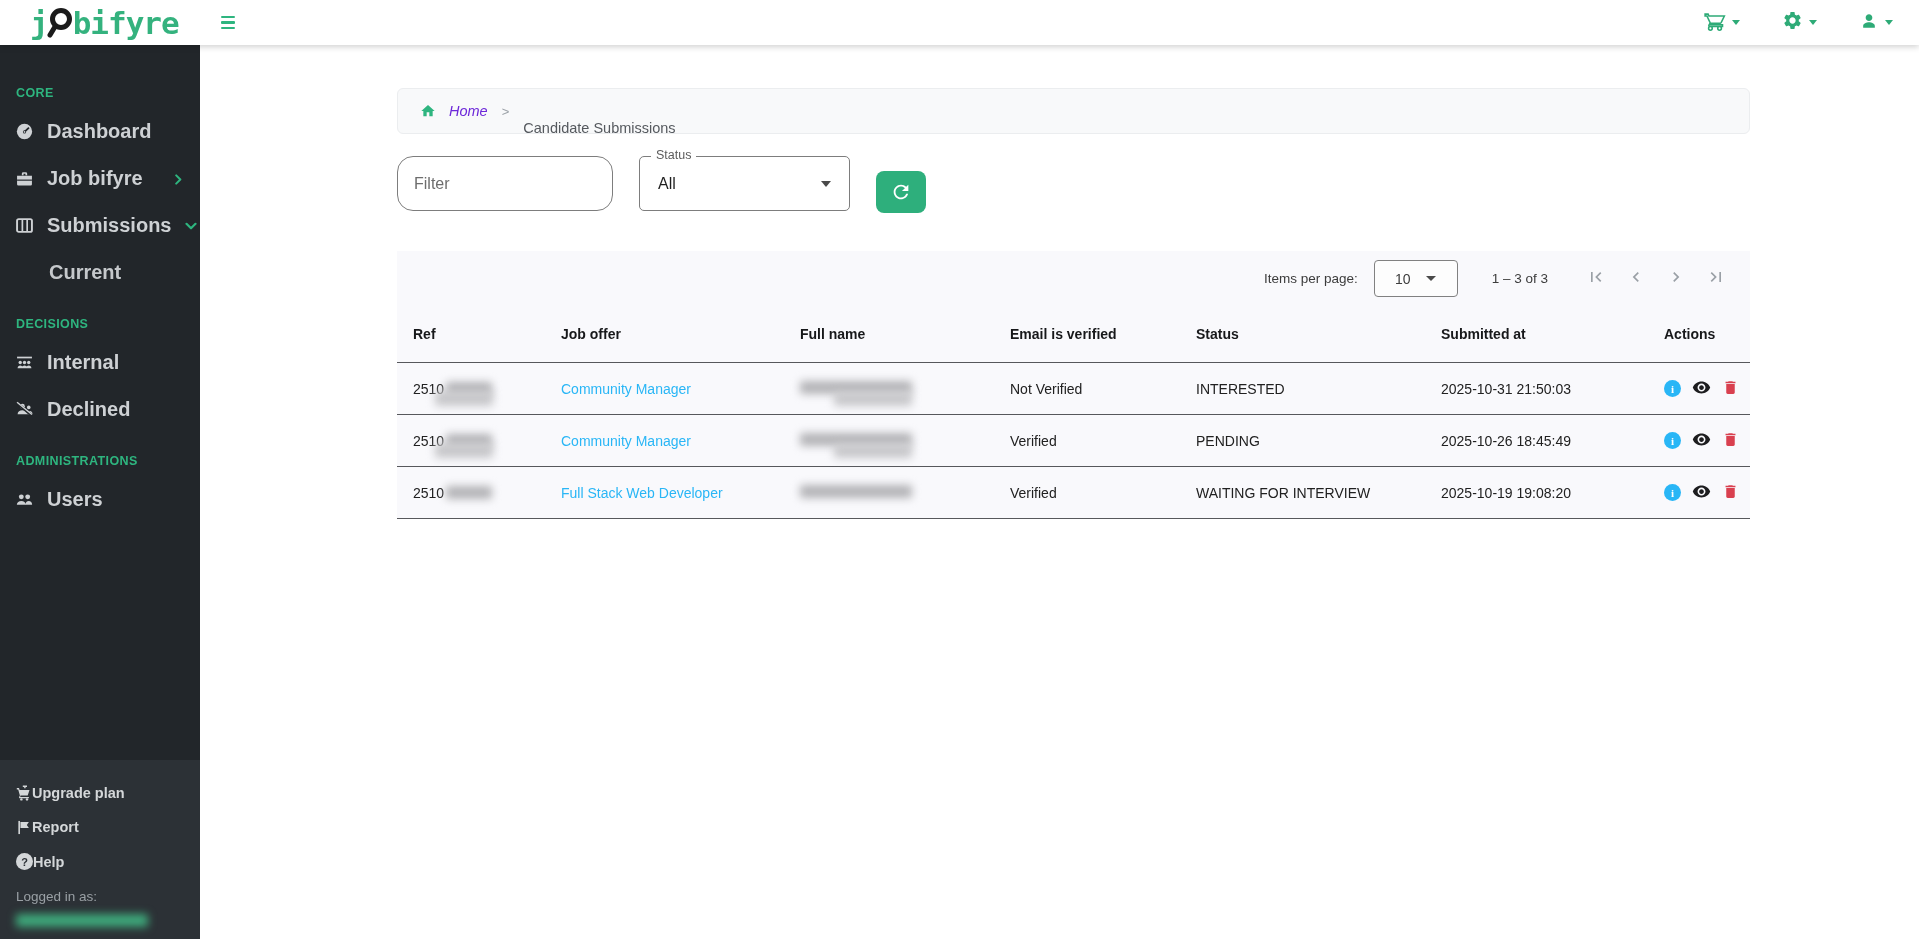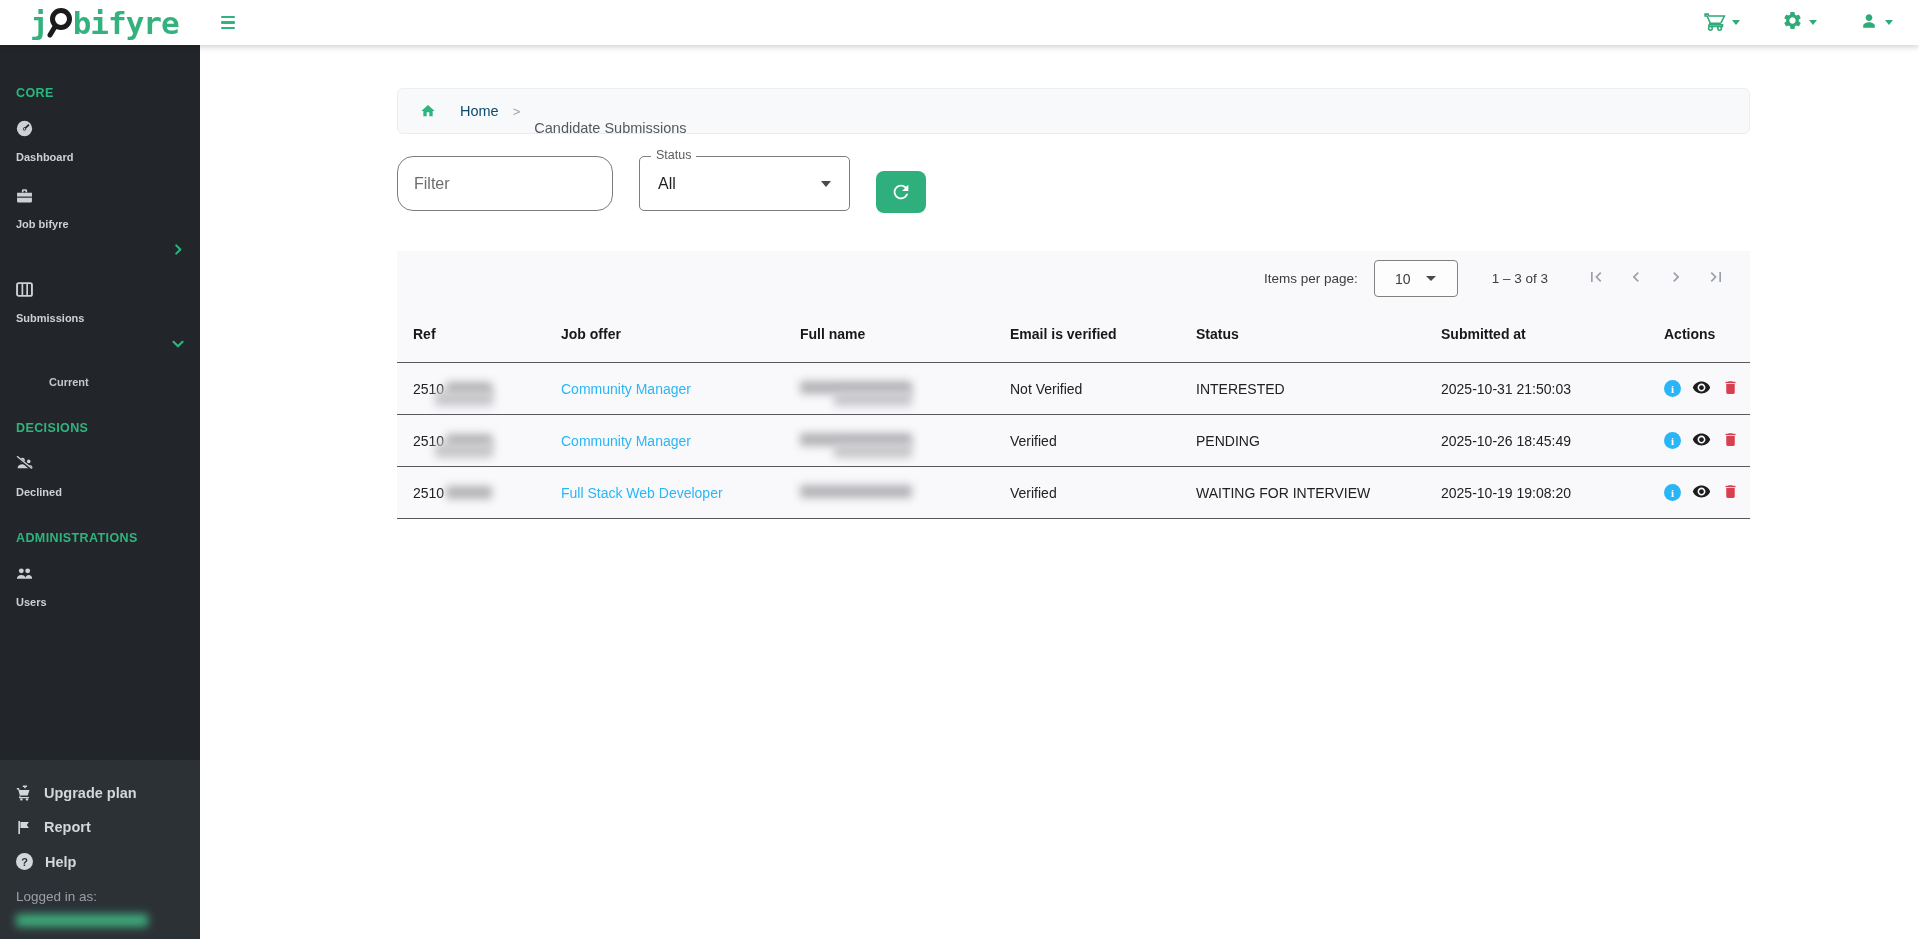--- a/index.html
+++ b/index.html
@@ -20,43 +20,43 @@
   .header-right { margin-left:auto; display:flex; align-items:center; gap:42px; }
   .hicon-group { display:flex; align-items:center; gap:6px; cursor:pointer; }
   .hicon-group svg { fill:#2eab77; }
   .caret-down { width:0; height:0; border-left:4.5px solid transparent; border-right:4.5px solid transparent; border-top:5px solid #2eab77; }
 
   
   .sidebar { position:fixed; top:45px; left:0; bottom:0; width:200px; background:#22262a;
     display:flex; flex-direction:column; z-index:10; }
   .side-nav { flex:1; padding-top:32px; overflow:hidden; }
   .section-title { color:#2eb57f; font-size:12.5px; font-weight:bold; letter-spacing:.4px; padding:9px 16px 8px; }
-  .side-item { display:flex; align-items:flex-start; gap:14px; padding:12px 16px; color:#ced1d4;
-    font-size:11px; font-weight:600; cursor:pointer;flex-direction:column; }
+  .side-item { display:flex; align-items:center; gap:14px; padding:12px 16px; color:#ced1d4;
+    font-size:20px; font-weight:600; cursor:pointer; }
   .side-item svg { flex:0 0 17px; fill:#ced1d4; }
   .side-item .chev { margin-left:auto; }
   .side-sub { padding-left:49px; color:#c5c8cb; }
   .section-gap { height:12px; }
 
   .side-footer { background:#2c3136; padding:16px 16px 12px; }
-  .foot-item { display:flex; align-items:center; gap:12px; padding:9px 0; color:#d4d7d9;
+  .foot-item { display:flex; align-items:center; padding:9px 0; color:#d4d7d9;
     font-size:14.5px; font-weight:600; cursor:pointer; }
   .foot-item svg { flex:0 0 16px; fill:#d4d7d9; }
   .help-circle { width:17px; height:17px; border-radius:50%; background:#d4d7d9; color:#2c3136;
     font-size:11px; font-weight:bold; display:flex; align-items:center; justify-content:center; }
   .logged-label { color:#9aa0a5; font-size:13.5px; margin-top:10px; }
   .blur { filter:blur(4px); background:#b3b3b6; border-radius:2px; display:inline-block; }
   .user-blur { width:132px; height:13px; background:#3ea97b; filter:blur(4px); border-radius:2px; margin-top:10px; }
 
   
   .content { margin-left:200px; padding:88px 169px 0 197px; }
 
   .breadcrumb { background:#f8f9fa; border:1px solid #ebedef; border-radius:6px; height:46px;
     display:flex; align-items:center; padding:0 22px; gap:10px; font-size:14.5px; }
-  .breadcrumb .home-link { color:#0c4a6e; font-weight:500; display:flex; align-items:center; gap:24px; cursor:pointer; }
+  .breadcrumb .home-link { color:#6d28d9; font-weight:500; display:flex; align-items:center; gap:13px; cursor:pointer;font-style:italic; }
   .breadcrumb .sep { color:#9aa0a6; font-size:13px; margin:0 4px; }
   .breadcrumb .current { color:#55595e;margin-top:33px; }
 
   .filter-row { margin-top:22px; display:flex; align-items:flex-start; gap:26px; }
   .filter-input { width:216px; height:55px; border:1px solid #7d7d7d; border-radius:16px;
     padding:0 16px; font-size:16px; font-family:"Liberation Sans",sans-serif; color:#333; outline:none; background:#fff; }
   .filter-input::placeholder { color:#6d6d6d; }
   .status-select { position:relative; width:211px; height:55px; border:1px solid #7d7d7d; border-radius:5px;
     display:flex; align-items:center; padding:0 18px; font-size:16px; color:#1f1f1f; cursor:pointer; background:#fff; }
   .status-select .float-label { position:absolute; top:-9px; left:11px; background:#fff; padding:0 5px;
@@ -175,20 +175,30 @@
           </svg></span>
     </div>
 
     <div class="side-item side-sub">
       <span>Current</span>
     </div>
 
     <div class="section-gap"></div>
     <div class="section-title">DECISIONS</div>
 
+    <div class="side-item">
+      <svg width="17" height="17" viewBox="0 0 16 16">
+          <rect x="1" y="2.5" width="14" height="1.6"></rect>
+          <circle cx="4" cy="8" r="1.6"></circle>
+          <circle cx="8" cy="8" r="1.6"></circle>
+          <circle cx="12" cy="8" r="1.6"></circle>
+          <path d="M1.5 13.5c0-1.6 1.2-2.6 2.5-2.6s2.5 1 2.5 2.6zM5.5 13.5c0-1.6 1.2-2.6 2.5-2.6s2.5 1 2.5 2.6zM9.5 13.5c0-1.6 1.2-2.6 2.5-2.6s2.5 1 2.5 2.6z"></path>
+        </svg>
+      <span>Internal</span>
+    </div>
 
     <div class="side-item">
       <svg width="17" height="17" viewBox="0 0 16 16">
           <circle cx="6" cy="5" r="2.3"></circle>
           <path d="M1.5 12.5c0-2.3 2-3.7 4.5-3.7s4.5 1.4 4.5 3.7z"></path>
           <circle cx="12" cy="6" r="1.7"></circle>
           <path d="M10.5 12.5c.2-1.9 1-3 2.5-3 1.3 0 2.5 1.1 2.5 3z"></path>
           <line x1="1" y1="2" x2="15" y2="13.5" stroke="#22262a" stroke-width="2.6"></line>
           <line x1="1" y1="1.2" x2="15" y2="12.7" stroke="#ced1d4" stroke-width="1.4"></line>
         </svg>

